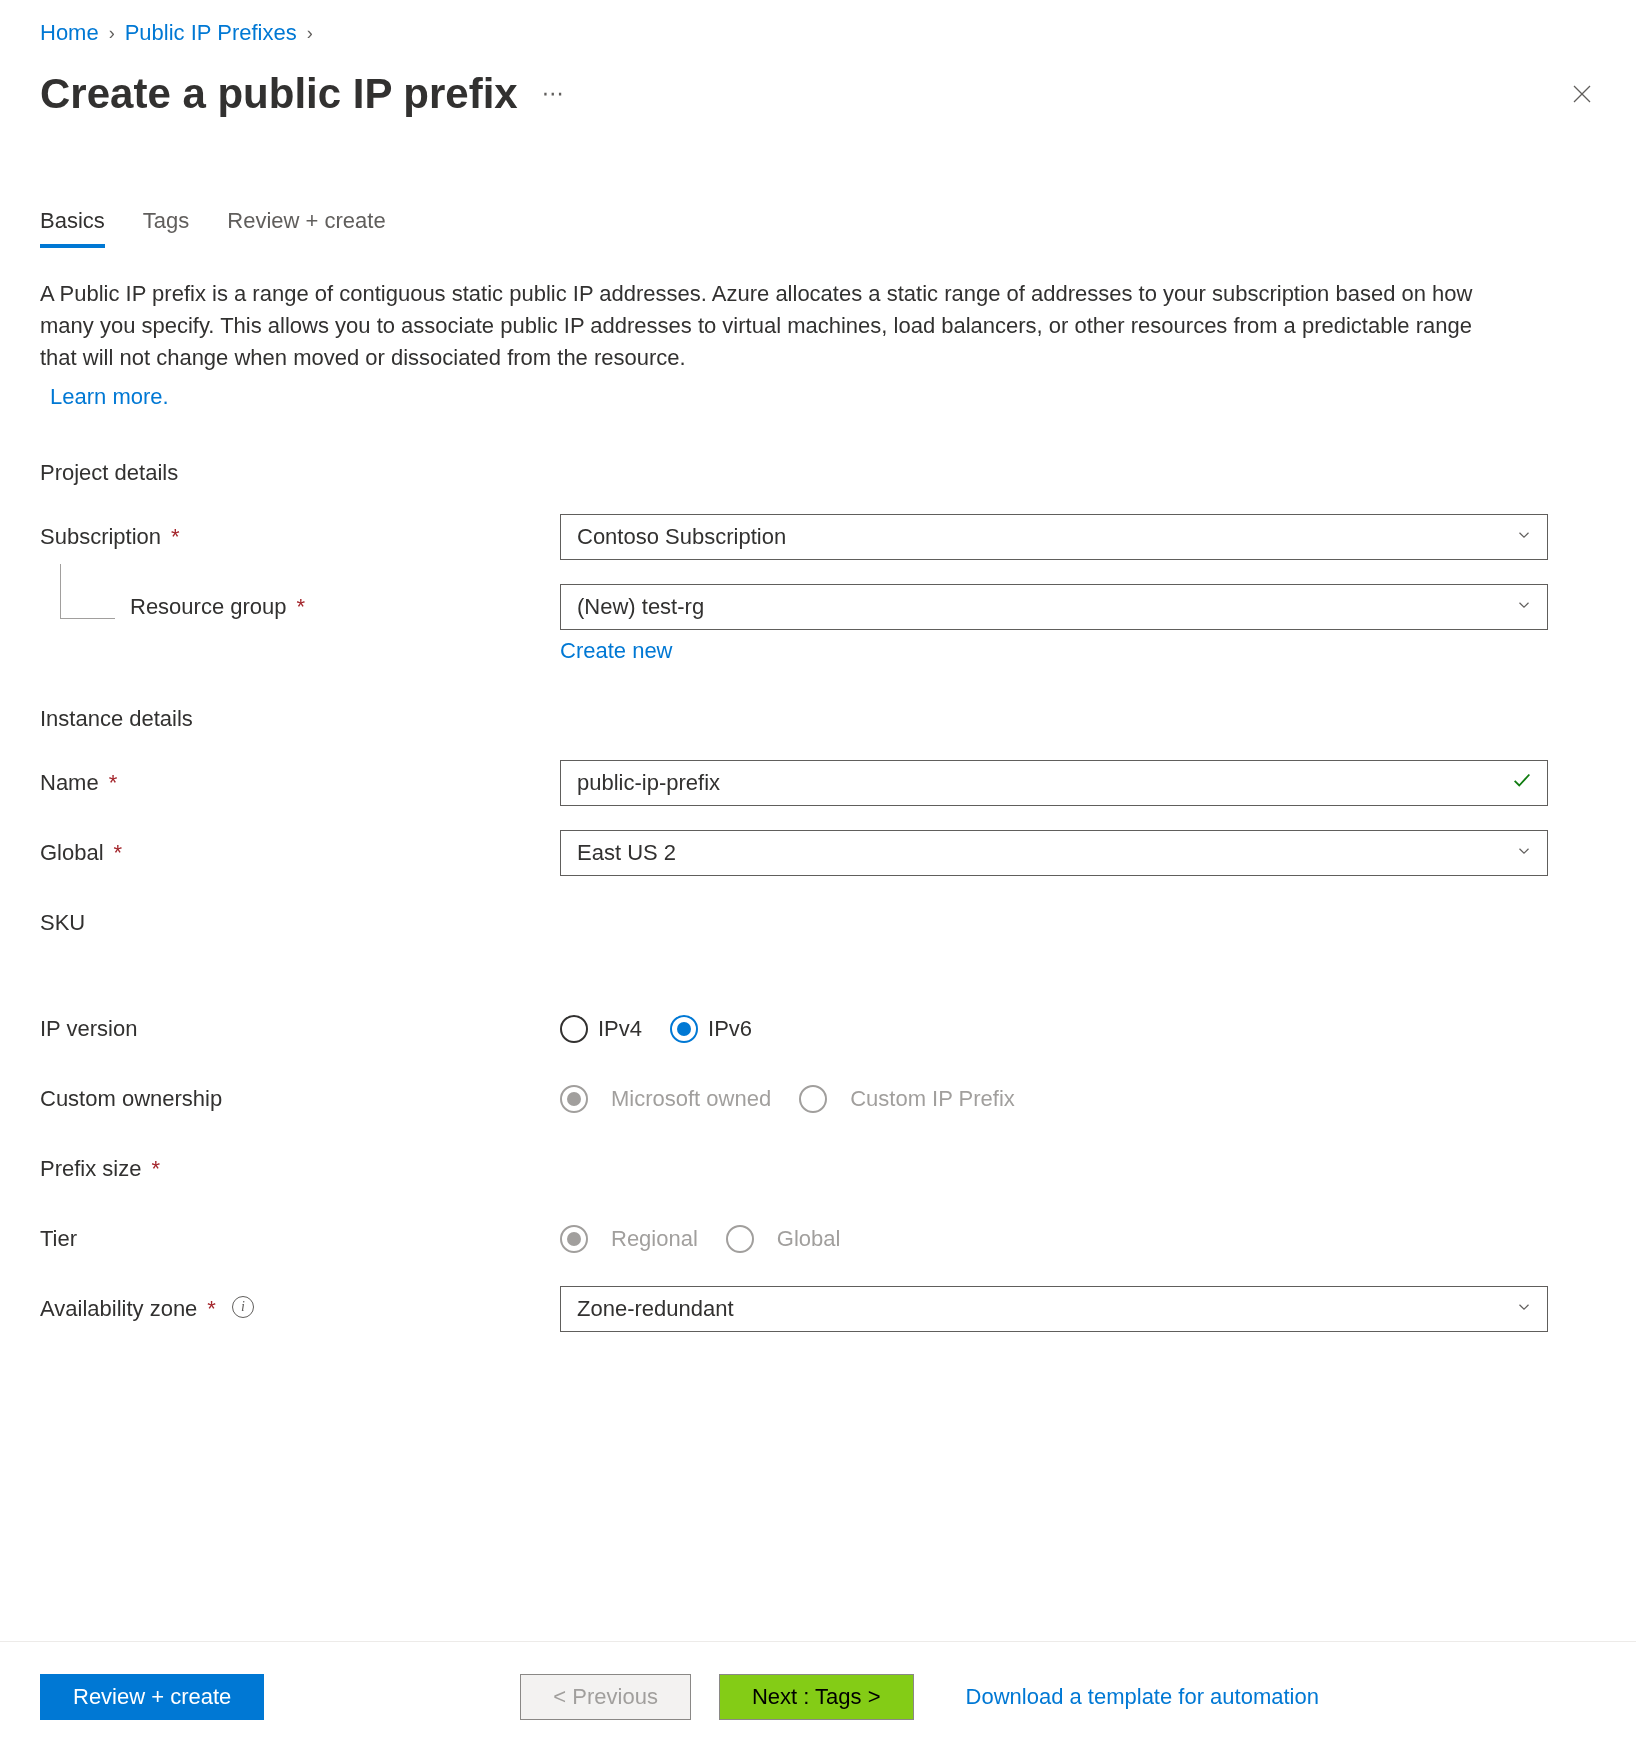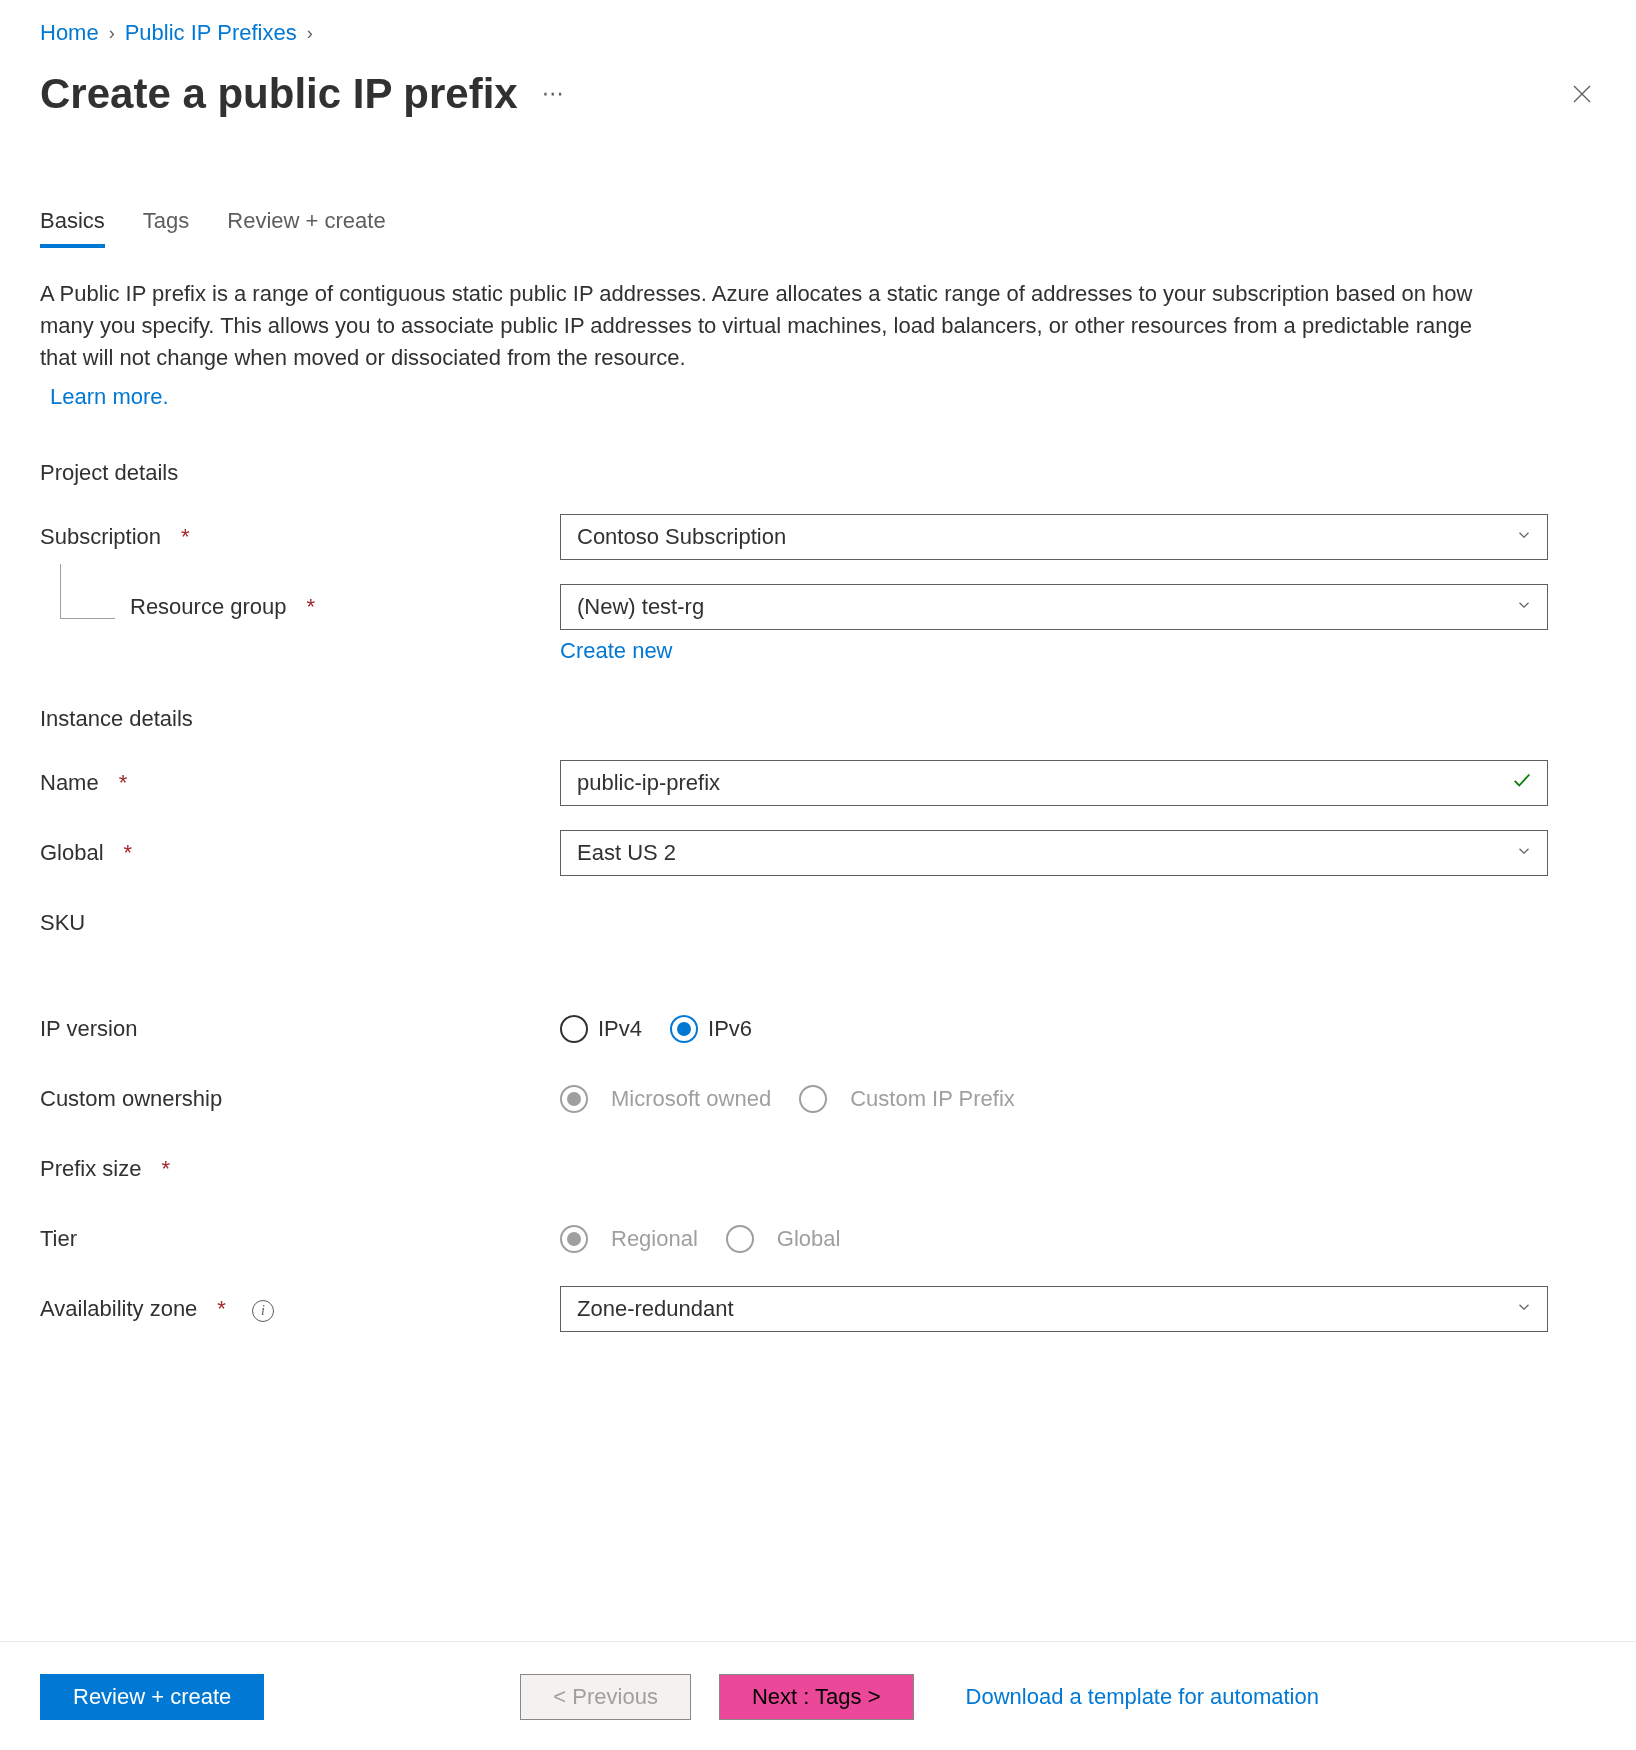--- a/index.html
+++ b/index.html
@@ -22,21 +22,21 @@
   .ellipsis-btn { font-size: 22px; color: #605e5c; letter-spacing: 2px; cursor: pointer; }
   .close-btn { width: 28px; height: 28px; cursor: pointer; color: #605e5c; display: flex; align-items: center; justify-content: center; }
   .close-btn svg { width: 24px; height: 24px; }
   .tabs { display: flex; gap: 38px; border-bottom: none; margin-bottom: 30px; }
   .tab { font-size: 22px; color: #605e5c; padding-bottom: 10px; cursor: pointer; }
   .tab.active { color: #323130; font-weight: 400; border-bottom: 4px solid #0078d4; }
   .description { font-size: 22px; line-height: 1.45; color: #323130; max-width: 1450px; margin-bottom: 10px; }
   .learn-more { font-size: 22px; margin-left: 10px; display: inline-block; margin-bottom: 50px; }
   .section-heading { font-size: 22px; font-weight: 400; color: #323130; margin-bottom: 28px; margin-top: 0; }
   .form-row { display: flex; align-items: center; margin-bottom: 24px; min-height: 46px; }
-  .form-label { width: 520px; font-size: 22px; color: #323130; display: flex; align-items: flex-end; gap: 16px; flex-shrink: 0; }
+  .form-label { width: 520px; font-size: 22px; color: #323130; display: flex; align-items: flex-start; gap: 6px; flex-shrink: 0; }
   .form-label.indented { padding-left: 90px; position: relative; }
   .indent-line { position: absolute; left: 20px; top: -30px; width: 55px; height: 55px; border-left: 1px solid #a19f9d; border-bottom: 1px solid #a19f9d; }
   .req { color: #a4262c; margin-left: 4px; }
   .info-icon { display: inline-flex; width: 22px; height: 22px; border: 1px solid #605e5c; border-radius: 50%; align-items: center; justify-content: center; font-size: 14px; font-style: italic; font-family: Georgia, serif; color: #605e5c; margin-left: 10px; cursor: help; }
   .form-control-wrap { flex: 1; max-width: 988px; position: relative; }
   .select-box, .text-input {
     width: 100%; height: 46px; border: 1px solid #605e5c; background: #fff;
     padding: 0 44px 0 16px; font-size: 22px; color: #323130; cursor: pointer;
     display: flex; align-items: center; position: relative;
   }
@@ -57,21 +57,21 @@
   .radio-item.disabled.selected .radio-outer { border-color: #a19f9d; }
   .radio-item.disabled .radio-inner { background: #a19f9d; }
   .radio-label { font-size: 22px; color: #323130; }
   .radio-item.disabled .radio-label { color: #a19f9d; }
   .section-gap { height: 42px; }
   .footer-bar {
     position: absolute; left: 0; right: 0; bottom: 30px;
     border-top: 1px solid #edebe9; padding: 32px 40px 0 40px;
     display: flex; align-items: center; gap: 28px;
   }
-  .btn { height: 46px; padding: 0 32px; font-size: 22px; border: 1px solid #8a8886; background: #ec4899; cursor: pointer; display: inline-flex; align-items: center; justify-content: center; }
+  .btn { height: 46px; padding: 0 32px; font-size: 22px; border: 1px solid #8a8886; background: #84cc16; cursor: pointer; display: inline-flex; align-items: center; justify-content: center; }
   .btn.primary { background: #0078d4; color: #fff; border-color: #0078d4; }
   .btn.disabled { color: #a19f9d; background: #f3f2f1; cursor: default; }
   .footer-spacer { width: 200px; }
   .footer-link { font-size: 22px; margin-left: 24px; }
 </style>
 </head>
 <body>
 
 
 

